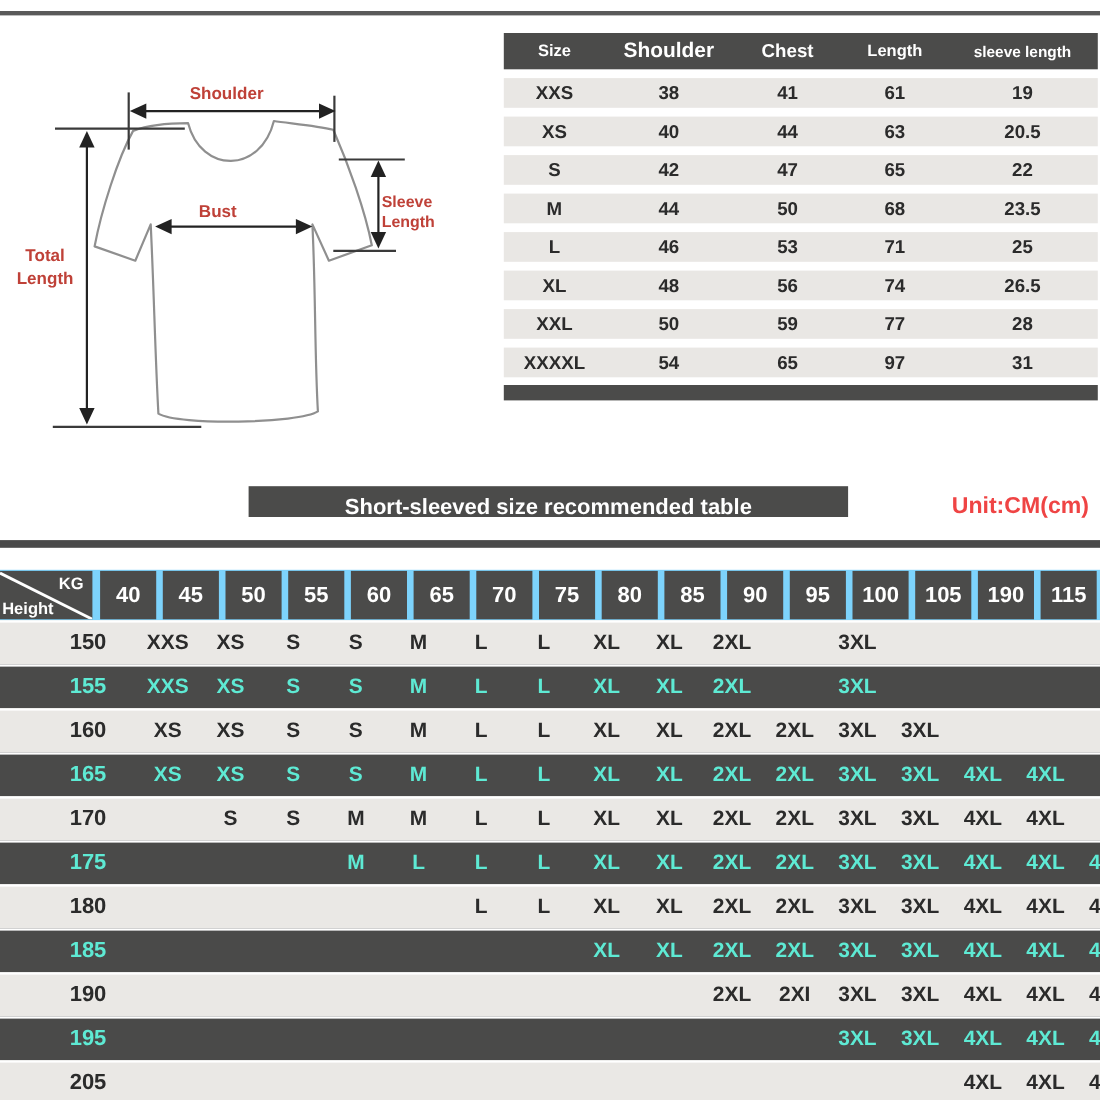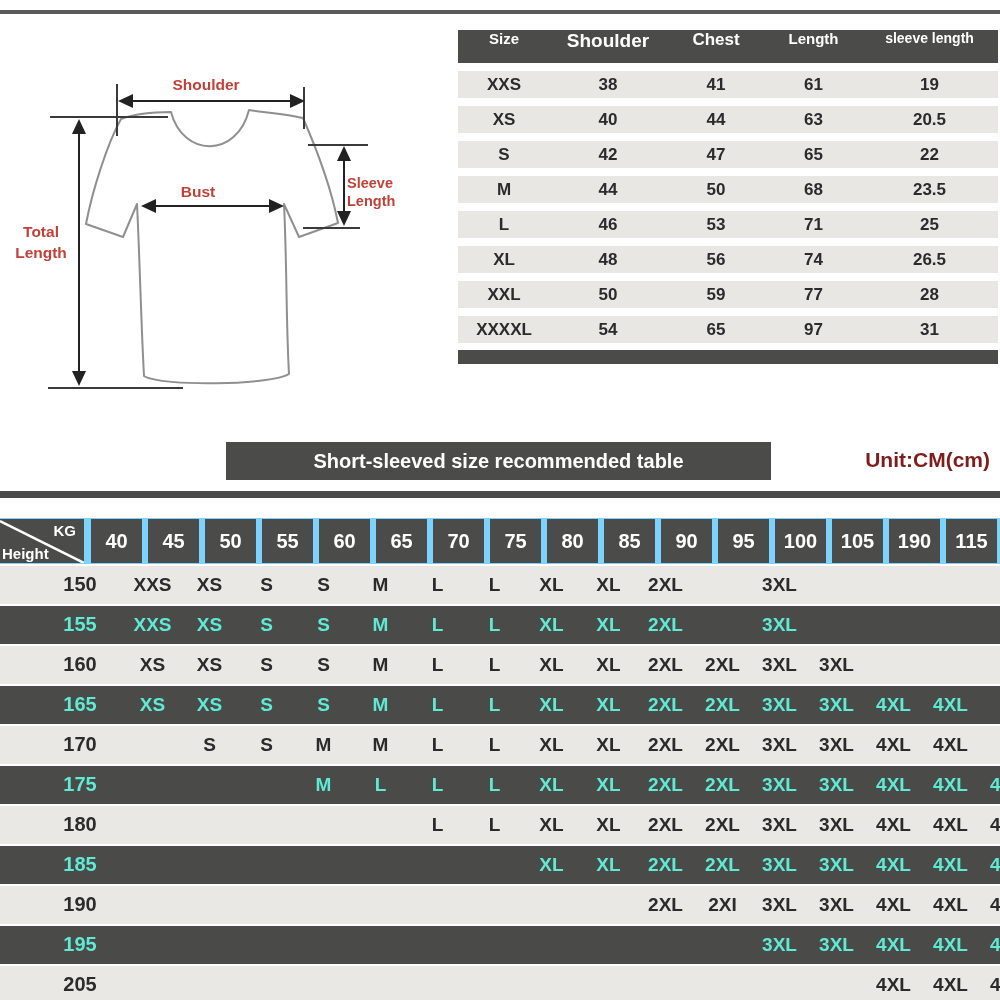--- a/index.html
+++ b/index.html
@@ -23,32 +23,32 @@
   
   .diagram { position: absolute; left: 0; top: 0; }
   .dlabel { fill: var(--red); font-weight: bold; font-family: "Liberation Sans", sans-serif; }
   .arrow-line { stroke: #222; stroke-width: 2; }
   .arrow-head { fill: #222; }
   .tick { stroke: #3a3a3a; stroke-width: 2; }
   .shirt { fill: #ffffff; stroke: #8f8f8f; stroke-width: 2; stroke-linejoin: round; }
 
   
   .size-table { position: absolute; left: 458px; top: 30px; width: 540px; }
-  .st-header { display: flex; align-items: flex-start; height: 33px; background: var(--dark); color: #fff; }
+  .st-header { display: flex; align-items: center; height: 33px; background: var(--dark); color: #fff; }
   .st-h { text-align: center; font-weight: bold; }
   .c0 { width: 92px; } .c1 { width: 116px; } .c2 { width: 100px; } .c3 { width: 95px; } .c4 { width: 137px; }
   .h0 { font-size: 15px; } .h1 { font-size: 19px; } .h2 { font-size: 17px; } .h3 { font-size: 15px; } .h4 { font-size: 14px; }
   .st-row { display: flex; align-items: center; height: 27px; margin-top: 8px; background: var(--stripe); color: var(--text); }
   .st-cell { text-align: center; font-size: 17px; font-weight: bold; }
   .st-bar { height: 14px; margin-top: 7px; background: var(--dark); }
 
   
   .banner { position: absolute; left: 0; top: 442px; width: 1000px; height: 40px; }
-  .banner-box { position: absolute; left: 226px; top: 0; width: 545px; height: 38px; background: var(--dark); color: #fff; font-size: 20px; line-height: 38px; text-align: center; }
-  .unit { position: absolute; right: 10px; top: 6px; font-size: 21px; color: #7f1d1d; }
+  .banner-box { position: absolute; left: 226px; top: 0; width: 545px; height: 28px; background: var(--dark); color: #fff; font-size: 20px; line-height: 38px; text-align: center; }
+  .unit { position: absolute; right: 10px; top: 6px; font-size: 21px; color: #ef4444; }
 
   .section-divider { position: absolute; left: 0; top: 491px; width: 1000px; height: 7px; background: #4a4a4a; }
 
   
   .recommend-table { position: absolute; left: 0; top: 518px; width: 1000px; }
   .bt-header { display: grid; grid-template-columns: 88px repeat(16, 57px); height: 46px; align-items: center; background: #7dd3fc; }
   .bt-corner { position: relative; height: 44px; margin-right: 4px; background: var(--dark); }
   .bt-corner .kg { position: absolute; top: 3px; right: 8px; color: #fff; font-size: 15px; }
   .bt-corner .hgt { position: absolute; bottom: 1px; left: 2px; color: #fff; font-size: 15px; }
   .bt-hcell { margin: 0 3px; height: 44px; background: var(--dark); color: #fff; font-size: 20px; display: flex; align-items: center; justify-content: center; }

